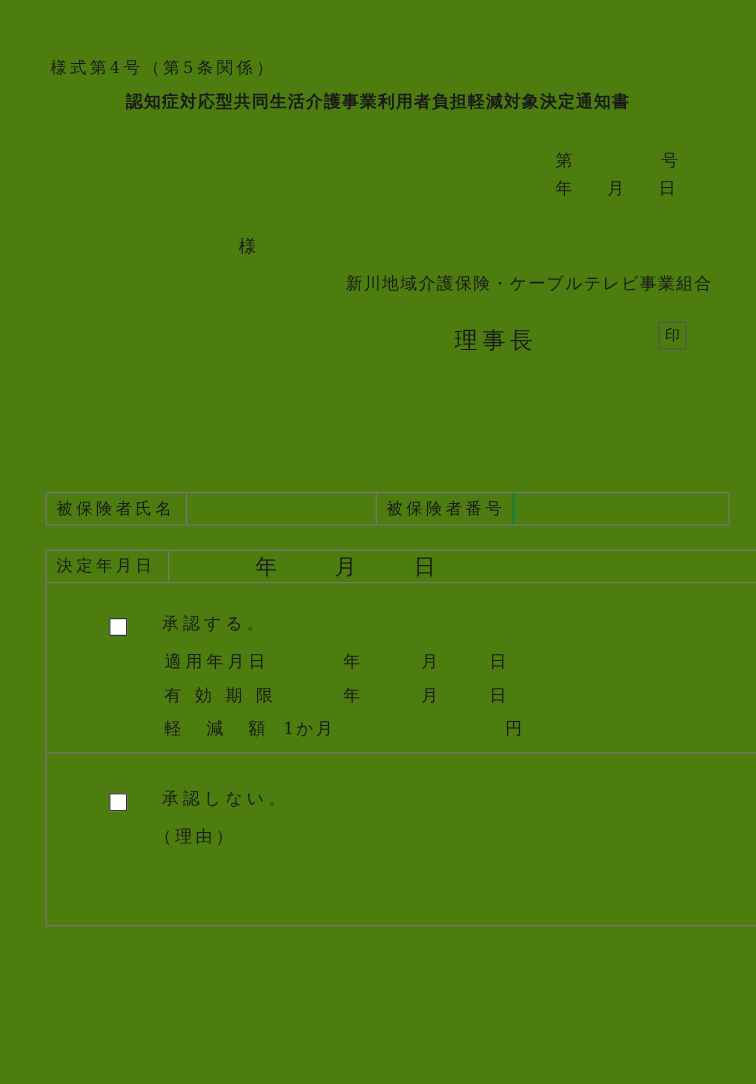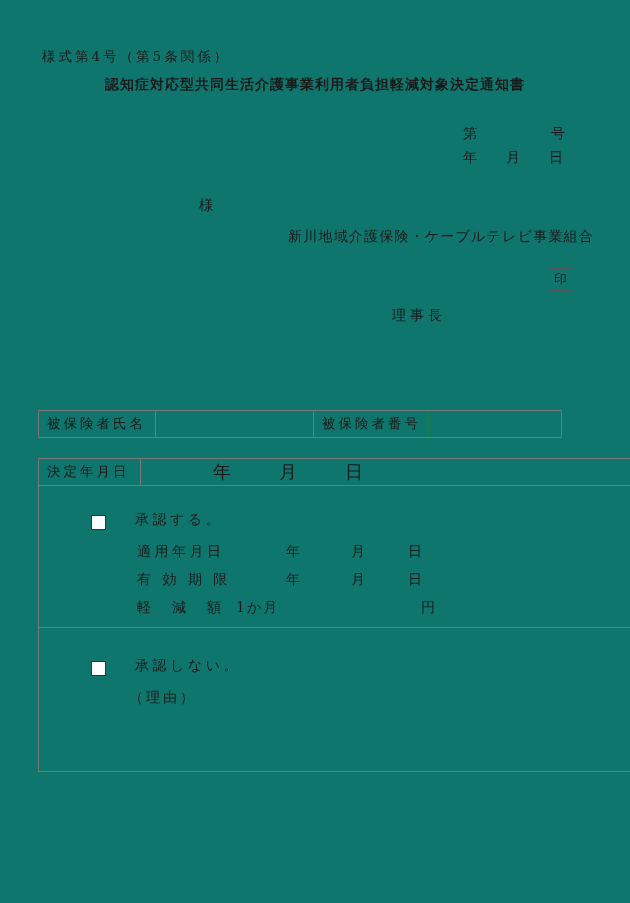--- a/index.html
+++ b/index.html
@@ -1,41 +1,41 @@
 <!DOCTYPE html>
 <html><head>
 <meta charset="utf-8">
 <style>
   html,body{margin:0;padding:0;background:#e8e8e8;}
   .page{
     position:relative;
     width:630px;height:903px;
-    background:#0f766e;
+    background:#4d7c0f;
     font-family:"DejaVu Serif","Liberation Serif",serif;
     color:#1a1a1a;
     overflow:hidden;
     text-decoration:underline;
   }
   .abs{position:absolute;}
   .form-number{left:42px;top:48px;font-size:13.5px;letter-spacing:3px;}
   .doc-title{left:0;right:0;top:76px;text-align:center;font-weight:bold;font-size:14px;letter-spacing:1px;}
   .docno-row{left:463px;top:125px;width:102px;display:flex;justify-content:space-between;font-size:14px;}
   .date-row{left:463px;top:149px;width:100px;display:flex;justify-content:space-between;font-size:14px;}
   .addressee{left:199px;top:196px;font-size:14.5px;}
   .issuer-org{right:36px;top:228px;font-size:14px;letter-spacing:1.2px;}
-  .issuer-role{left:392px;top:271px;font-size:14px;letter-spacing:4px;margin-top:36px;}
+  .issuer-role{left:379px;top:271px;font-size:19px;letter-spacing:4px;}
   .seal-box{
     left:549px;top:268px;width:21px;height:21px;
     border:1px solid #555;display:flex;align-items:center;justify-content:center;
     font-size:12.5px;
   }
   .body-par{left:42px;width:526px;top:334px;font-size:14px;letter-spacing:3.2px;line-height:26.5px;}
   .body-line1{padding-left:86px;}
   
-  .tbl1{left:38px;top:410px;width:524px;height:28px;display:flex;box-sizing:border-box;border:1px solid #777;}
+  .tbl1{left:38px;top:410px;width:570px;height:28px;display:flex;box-sizing:border-box;border:1px solid #777;}
   .tbl1 .cell{box-sizing:border-box;height:100%;display:flex;align-items:center;}
   .tbl1 .lab{font-size:13.5px;letter-spacing:3px;padding-left:8px;}
   .c1{width:117px;border-right:1px solid #777;}
   .c2{width:158px;border-right:1px solid #777;}
   .c3{width:115px;border-right:2px solid #15803d;}
   .c4{flex:1;}
   
   .tbl2{left:38px;top:458px;width:628px;height:314px;box-sizing:border-box;border:1px solid #777;}
   .t2-head{height:27px;box-sizing:border-box;border-bottom:1px solid #777;display:flex;}
   .t2-head .hlab{width:102px;box-sizing:border-box;border-right:1px solid #777;display:flex;align-items:center;padding-left:8px;font-size:13.5px;letter-spacing:3px;}

